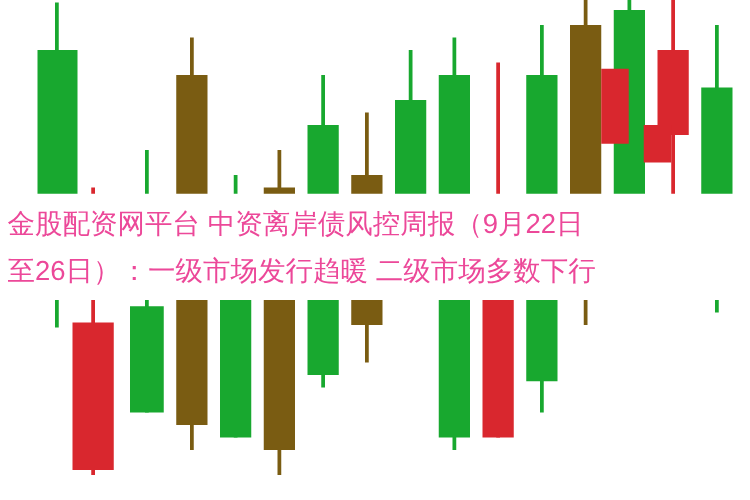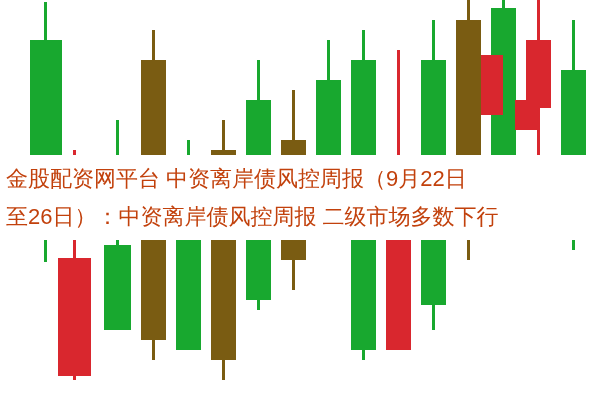--- a/index.html
+++ b/index.html
@@ -33,21 +33,21 @@
     background: #ffffff;
     display: flex;
     flex-direction: column;
     justify-content: center;
     box-sizing: border-box;
     padding: 0 6px;
   }
   .headline-line {
     font-size: 22px;
     line-height: 38px;
-    color: #c2410c;
+    color: #ec4899;
     font-weight: 400;
     letter-spacing: 0px;
     white-space: nowrap;
   }
 </style>
 </head>
 <body>
 
 <div id="stage">
 
@@ -139,16 +139,16 @@
         <rect x="515" y="100" width="22" height="30" fill="#d9272e"></rect>
       </g>
       <g>
         <rect x="481" y="55" width="22" height="60" fill="#d9272e"></rect>
       </g>
     </svg>
   </div>
 
   <div id="headline-band">
     <div class="headline-line">金股配资网平台 中资离岸债风控周报（9月22日</div>
-    <div class="headline-line">至26日）：中资离岸债风控周报 二级市场多数下行</div>
+    <div class="headline-line">至26日）：一级市场发行趋暖 二级市场多数下行</div>
   </div>
 
 </div>
 
 </body></html>

